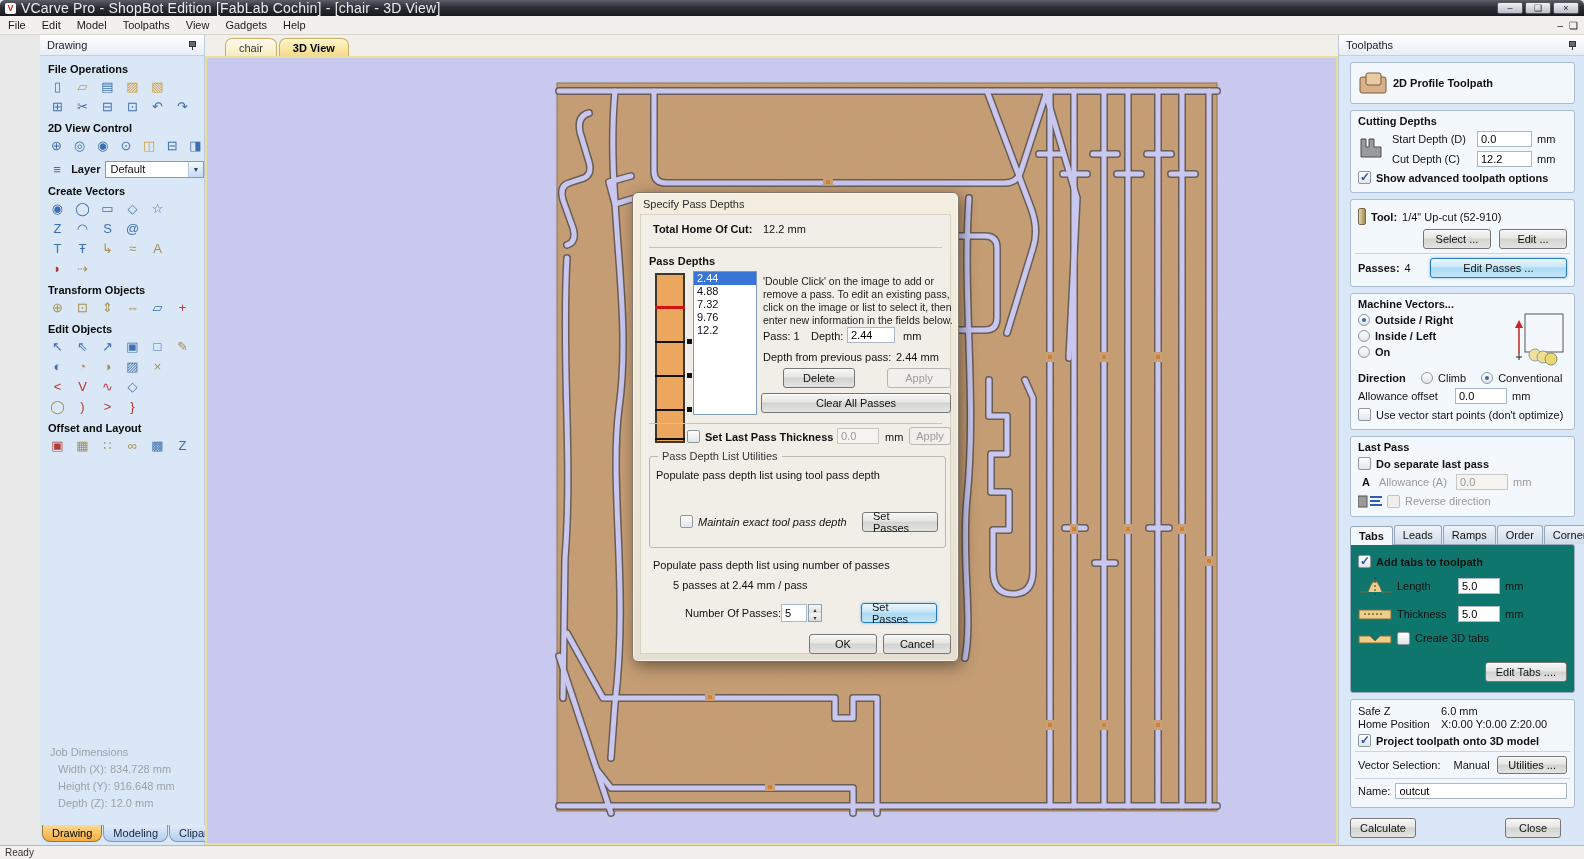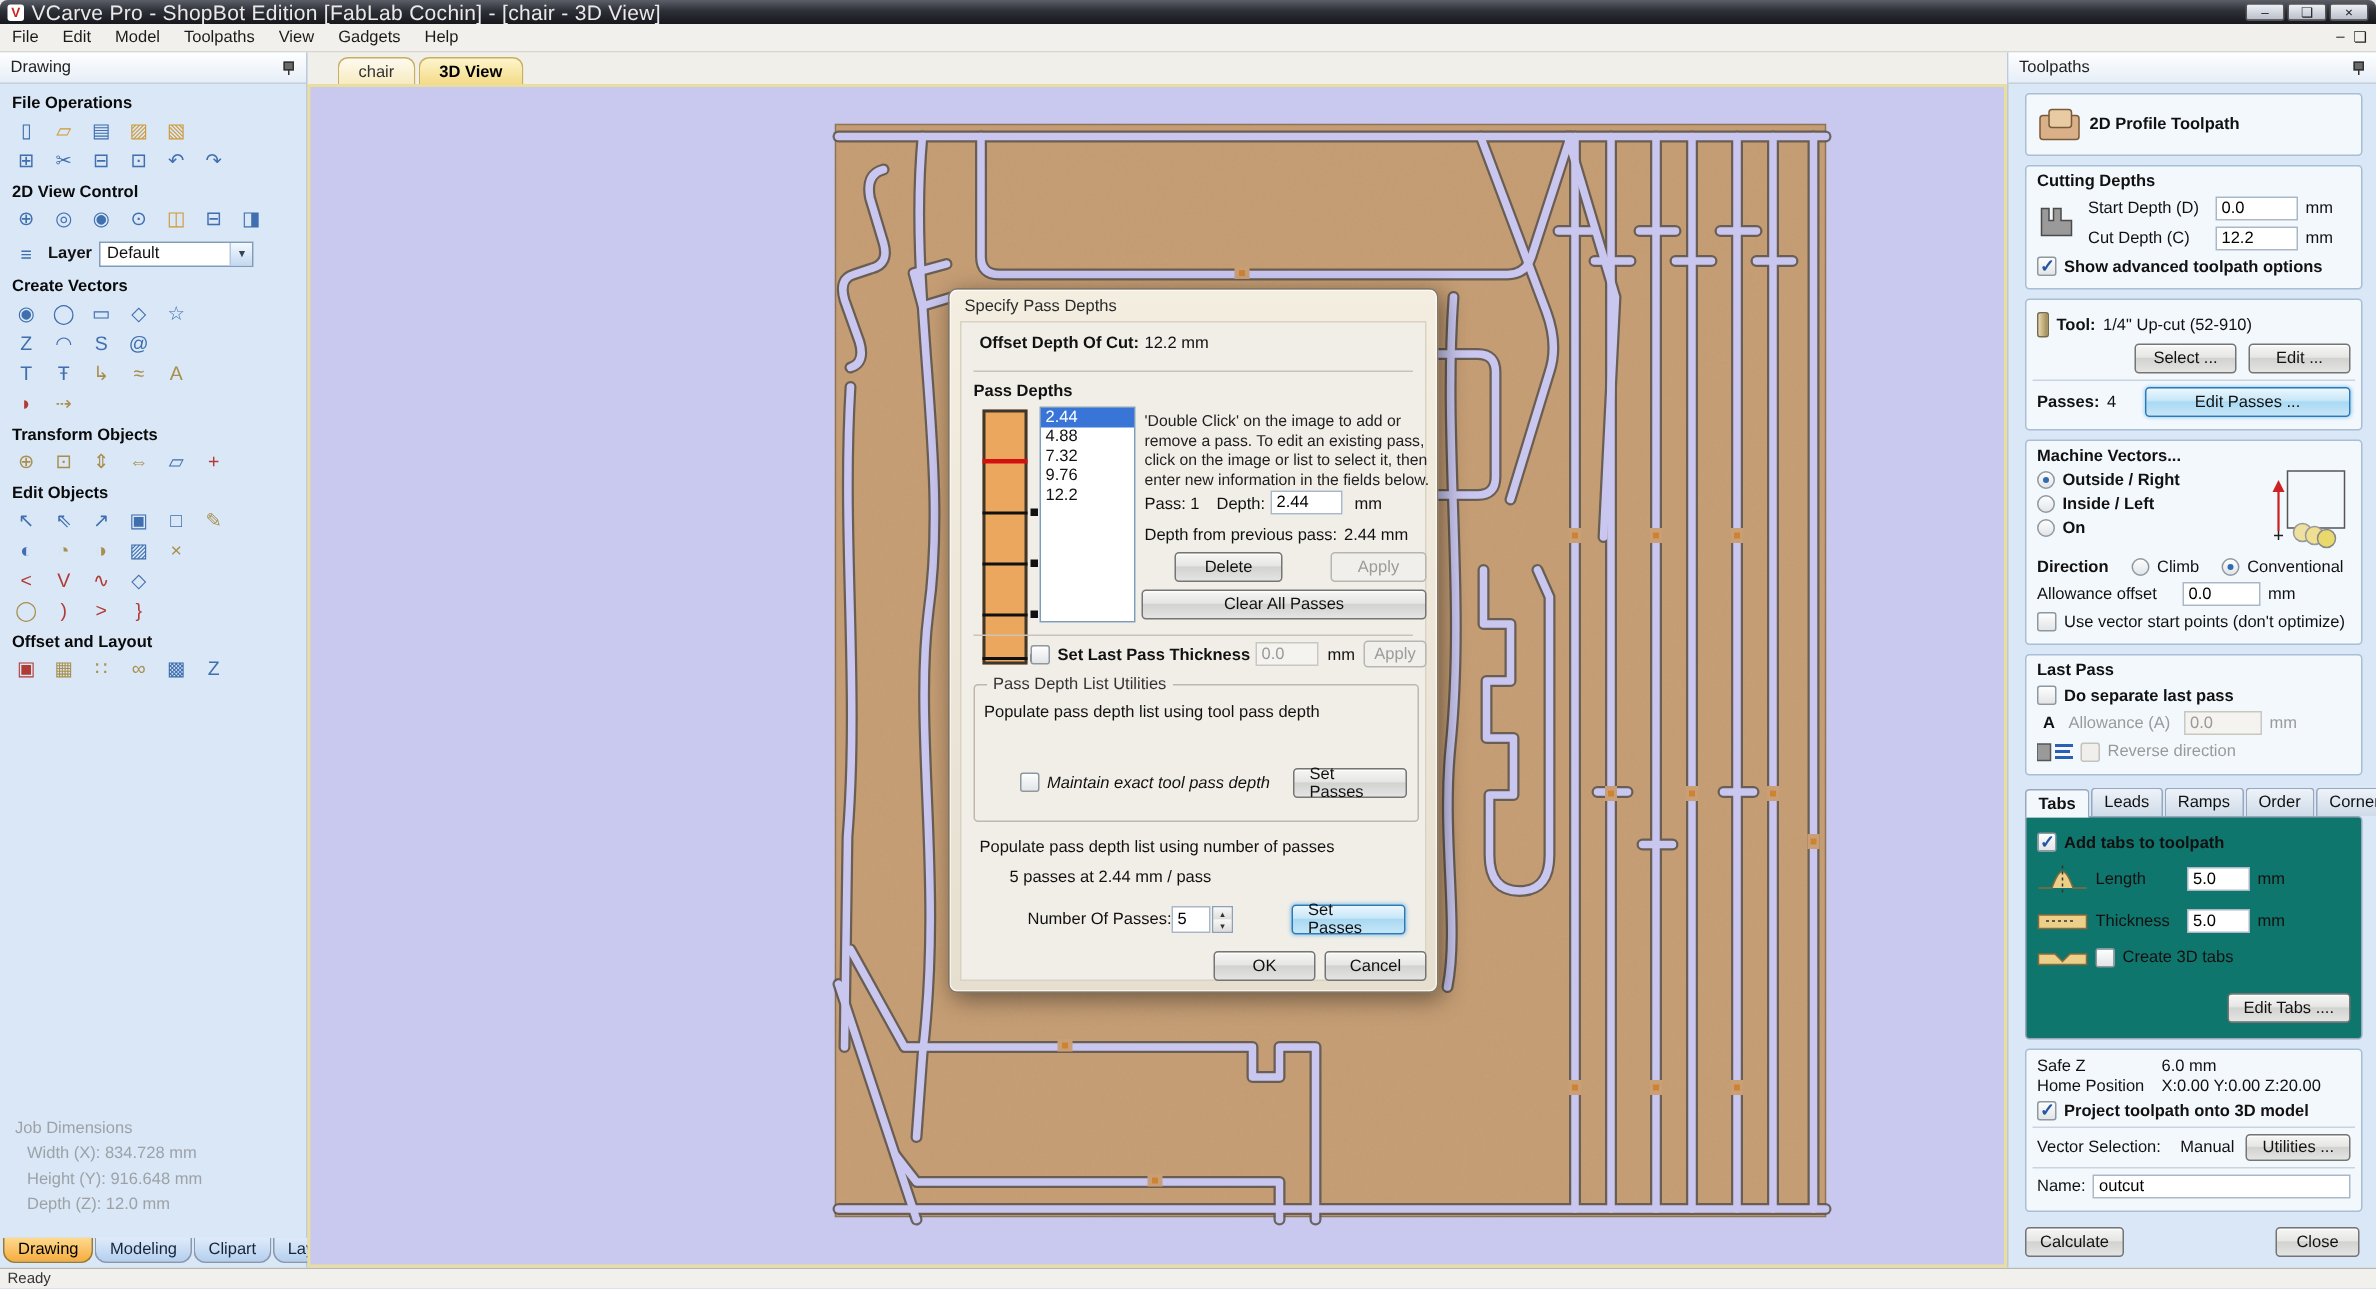--- a/index.html
+++ b/index.html
@@ -9,21 +9,21 @@
   .titlebar{height:16px;background:linear-gradient(#5c5f68,#2e3038 45%,#17181d);display:flex;align-items:center;padding:0 5px;border-radius:5px 5px 0 0;color:#e9e9e9;}
   .app-ico{width:11px;height:11px;background:#fff;border-radius:2px;color:#c22;font-weight:bold;font-size:9px;display:flex;align-items:center;justify-content:center;margin-right:5px;}
   .t-title{font-size:14px;letter-spacing:.2px;}
   .wbtns{margin-left:auto;display:flex;gap:2px;}
   .wbtn{width:26px;height:12px;border:1px solid #555;border-radius:2px;background:linear-gradient(#eef1f6,#b9bec9);font-size:9px;line-height:9px;display:flex;align-items:center;justify-content:center;color:#222;}
   
   .menubar{height:19px;background:#f1f0ec;border-bottom:1px solid #d8d5cf;display:flex;align-items:center;padding-right:6px;}
   .mi{padding:2px 8px;color:#1a1a1a;}
   .mdi{margin-left:auto;display:flex;gap:6px;color:#222;font-size:10px;}
   
-  .cols{display:flex;height:810px;}
+  .cols{display:flex;height:810px;padding-left:40px;}
   .panel-hd{height:21px;background:linear-gradient(#fdfeff,#e7eef7);border-bottom:1px solid #c6cfdb;display:flex;align-items:center;padding:0 7px;color:#222;}
   .pin{width:9px;height:10px;position:relative;margin-left:auto;}
   .pin::before{content:"";position:absolute;left:1px;top:1px;width:5px;height:4px;background:#6a6a6a;border:1px solid #333;}
   .pin::after{content:"";position:absolute;left:4px;top:6px;width:1px;height:4px;background:#333;}
   
   .sb{width:205px;background:#d9e7f6;position:relative;border-right:1px solid #bccad9;}
   .sb-scroll{position:absolute;top:21px;left:0;right:0;bottom:21px;overflow:hidden;}
   .sh{font-weight:bold;margin:7px 0 1px 8px;color:#0a0a0a;}
   .irow{display:flex;gap:6px;margin:2px 0 2px 8px;}
   .icn{width:19px;height:18px;display:flex;align-items:center;justify-content:center;font-size:13px;color:#3f6fae;cursor:default;}
@@ -62,21 +62,21 @@
   .rb{width:12px;height:12px;border:1px solid #8e98a0;border-radius:50%;background:linear-gradient(#fefefe,#e2e4e6);display:inline-block;position:relative;flex:none;}
   .rb.on::after{content:"";position:absolute;left:3px;top:3px;width:4px;height:4px;border-radius:50%;background:#2e6db5;}
   .spin{width:14px;height:18px;display:flex;flex-direction:column;border:1px solid #8ea0b5;background:#eee;}
   .spin span{flex:1;font-size:6px;display:flex;align-items:center;justify-content:center;background:linear-gradient(#f8f8f8,#dcdcda);color:#333;}
   .tool-ico{width:8px;height:17px;background:linear-gradient(90deg,#e6d8ae,#a3894f);border:1px solid #776c4a;border-radius:2px;flex:none;}
   
   .rtabs{display:flex;margin:8px 9px 0 11px;}
   .rtab{padding:3px 8px;border:1px solid #98a8bc;border-bottom:none;border-radius:3px 3px 0 0;background:linear-gradient(#eef3f9,#cfdbe9);margin-right:1px;font-size:11px;}
   .rtab.active{background:#f3f8fd;font-weight:bold;position:relative;top:1px;}
   .rtabbox{margin:0 9px 0 11px;background:#0f766e;border:1px solid #98a8bc;border-radius:0 3px 3px 3px;padding:6px 7px;}
-  .rbot{display:flex;justify-content:space-between;margin:10px 11px 0 11px;}
+  .rbot{display:flex;justify-content:space-between;margin:10px 23px 0 11px;}
   
   .statusbar{height:14px;background:#f1f0ec;border-top:1px solid #b9b7b2;padding:1px 0 0 5px;color:#333;font-size:10px;}
   
   .dlg{position:absolute;left:632px;top:192px;width:327px;height:470px;background:linear-gradient(#f4eee1,#e6dfd0);border:1px solid #81766a;border-radius:6px;box-shadow:3px 4px 16px rgba(0,0,0,.45),inset 0 0 0 1px rgba(255,255,255,.65);z-index:50;}
   .dlg-title{height:21px;display:flex;align-items:center;padding-left:10px;color:#2b2b2b;font-size:11px;}
   .dlg-body{position:absolute;left:7px;right:7px;top:21px;bottom:7px;background:#f1eee8;border:1px solid #d9d2c3;}
   .abs{position:absolute;}
   .b{font-weight:bold;}
   .hr{position:absolute;height:1px;background:#c9c4b9;left:8px;right:8px;}
   .pd-bar{position:absolute;left:14px;top:58px;width:30px;height:170px;background:#eca75f;border:2px solid #3e372e;}
@@ -556,21 +556,21 @@
   </div>
 </div>
 
 <div class="statusbar">
   <span>Ready</span>
 </div>
 
 <div class="dlg">
   <div class="dlg-title">Specify Pass Depths</div>
   <div class="dlg-body">
-    <span class="abs b" style="left:12px;top:8px">Offset Depth Of Cut:</span>
+    <span class="abs b" style="left:12px;top:8px">Total Home Of Cut:</span>
     <span class="abs" style="left:122px;top:8px">12.2 mm</span>
     <div class="hr" style="top:32px"></div>
     <span class="abs b" style="left:8px;top:40px">Pass Depths</span>
 
     <div class="pd-bar">
       <div class="pd-line red" style="top:31px;background:#d41111;height:3px"></div>
       <div class="pd-line" style="top:66px">
           <span class="pd-dot"></span>
         </div>
       <div class="pd-line" style="top:100px">

